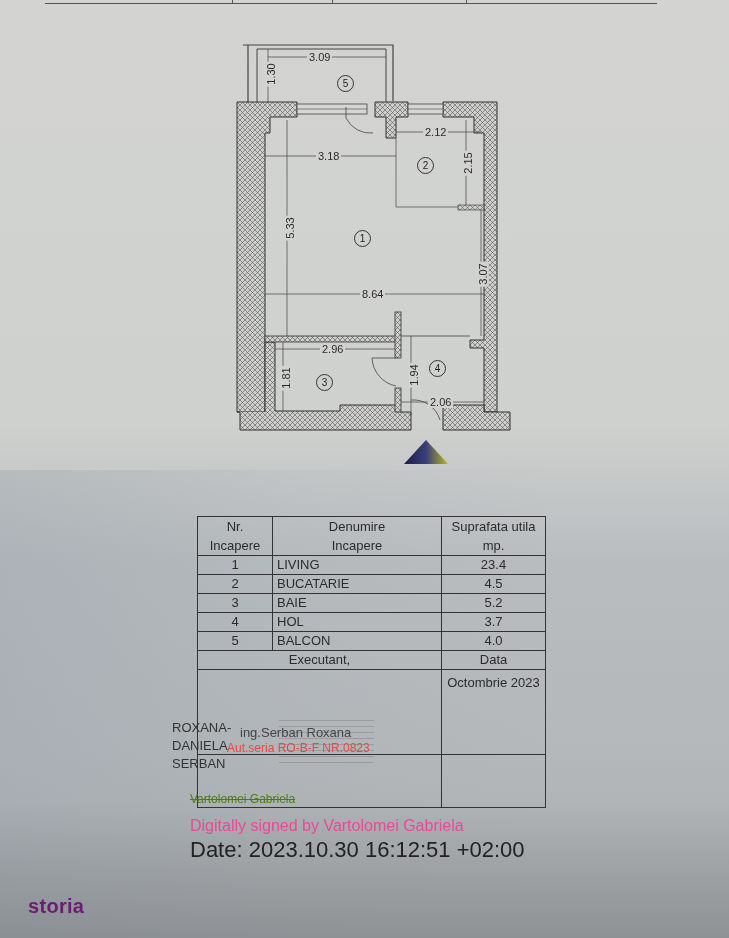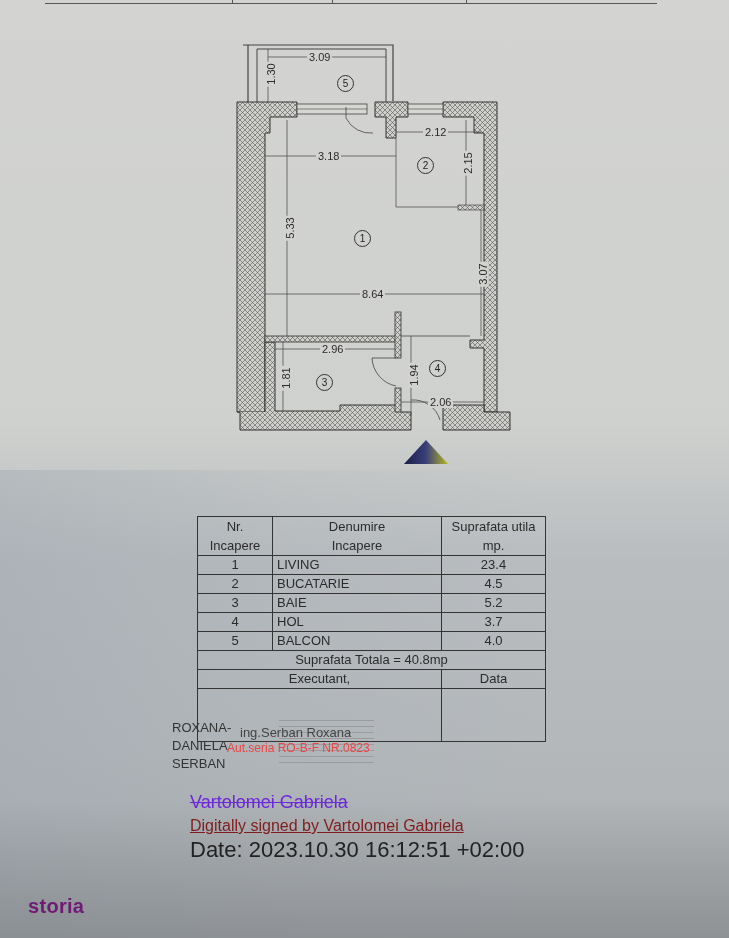--- a/index.html
+++ b/index.html
@@ -20,22 +20,22 @@
   table.t{position:absolute;left:197px;top:516px;width:349px;border-collapse:collapse;
     font-size:13px;color:#2b2b2b;}
   table.t td{border:1.5px solid #333;padding:0 4px;height:18px;line-height:18px;}
   .c{text-align:center;}
   .exec-cell{height:80px !important;vertical-align:top;}
   .sig-name{position:absolute;left:172px;top:719px;font-size:13px;line-height:18px;color:#333;}
   .sig-eng{position:absolute;left:240px;top:725px;font-size:13px;color:#444;}
   .sig-serie{position:absolute;left:227px;top:741px;font-size:12px;color:#ef4444;}
   .stamp{position:absolute;left:279px;top:720px;width:95px;height:46px;
     background:repeating-linear-gradient(180deg,rgba(60,60,60,.35) 0 1px,transparent 1px 6px);opacity:.6;}
-  .dsig1{position:absolute;left:190px;top:792px;font-size:18px;color:#6d28d9;text-decoration:line-through;}
-  .dsig2{position:absolute;left:190px;top:817px;font-size:16px;color:#7f1d1d;text-decoration:underline;}
+  .dsig1{position:absolute;left:190px;top:792px;font-size:12px;color:#4d7c0f;text-decoration:line-through;}
+  .dsig2{position:absolute;left:190px;top:817px;font-size:16px;color:#ec4899;}
   .dsig3{position:absolute;left:190px;top:837px;font-size:22px;color:#222;}
   .logo{position:absolute;left:28px;top:895px;font-size:20px;font-weight:bold;color:#701a75;letter-spacing:.3px;}
 </style>
 </head>
 <body>
 
 <div class="shade"></div>
 <div class="shade2"></div>
 
 <div class="top-strip">
@@ -160,25 +160,26 @@
     <td class="c">4</td>
     <td>HOL</td>
     <td class="c">3.7</td>
   </tr>
   <tr>
     <td class="c">5</td>
     <td>BALCON</td>
     <td class="c">4.0</td>
   </tr>
   <tr>
-    <td colspan="3" class="c">Suprafata Totala = 40.8mp</td>
+    <td colspan="2" class="c">Executant,</td>
+    <td class="c">Data</td>
   </tr>
   <tr>
-    <td colspan="2" class="c">Executant,</td>
-    <td class="c">Data</td>
+    <td colspan="2" class="exec-cell"></td>
+    <td class="c exec-cell" style="padding-top:4px">Octombrie 2023</td>
   </tr>
   <tr>
     <td colspan="2" style="height:52px"></td>
     <td style="height:52px"></td>
   </tr>
 </tbody>
   </table>
 
 <div class="sig-name">
   <div>ROXANA-</div>

